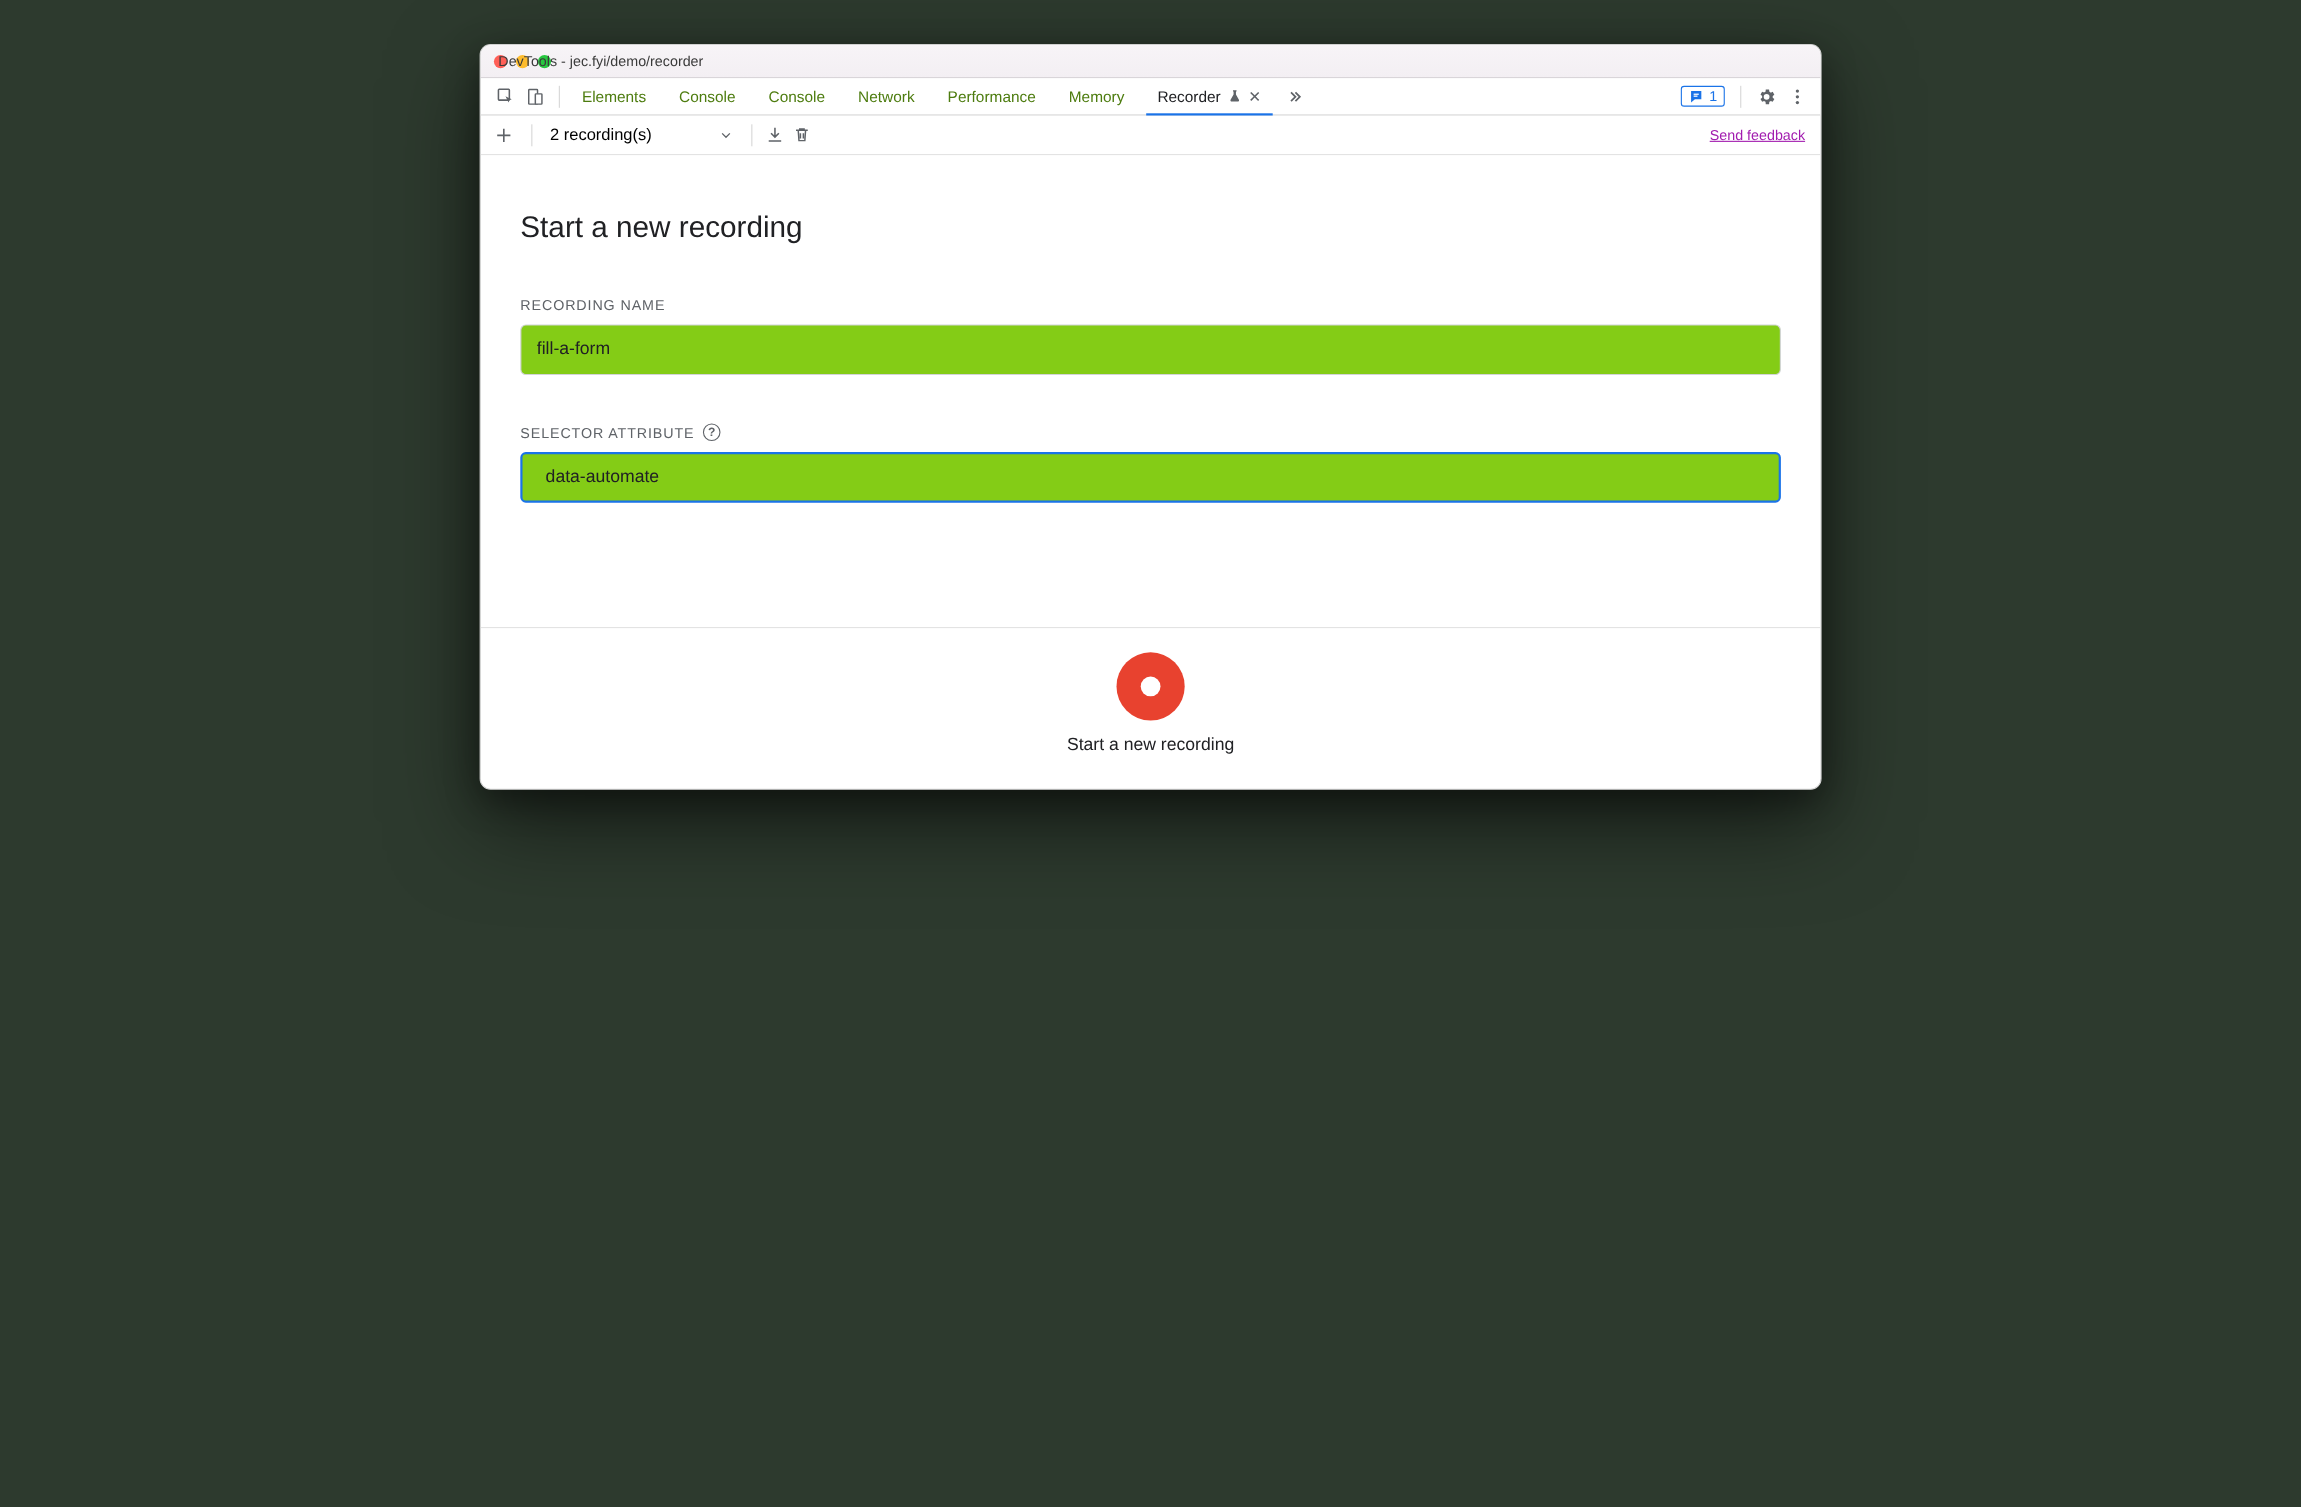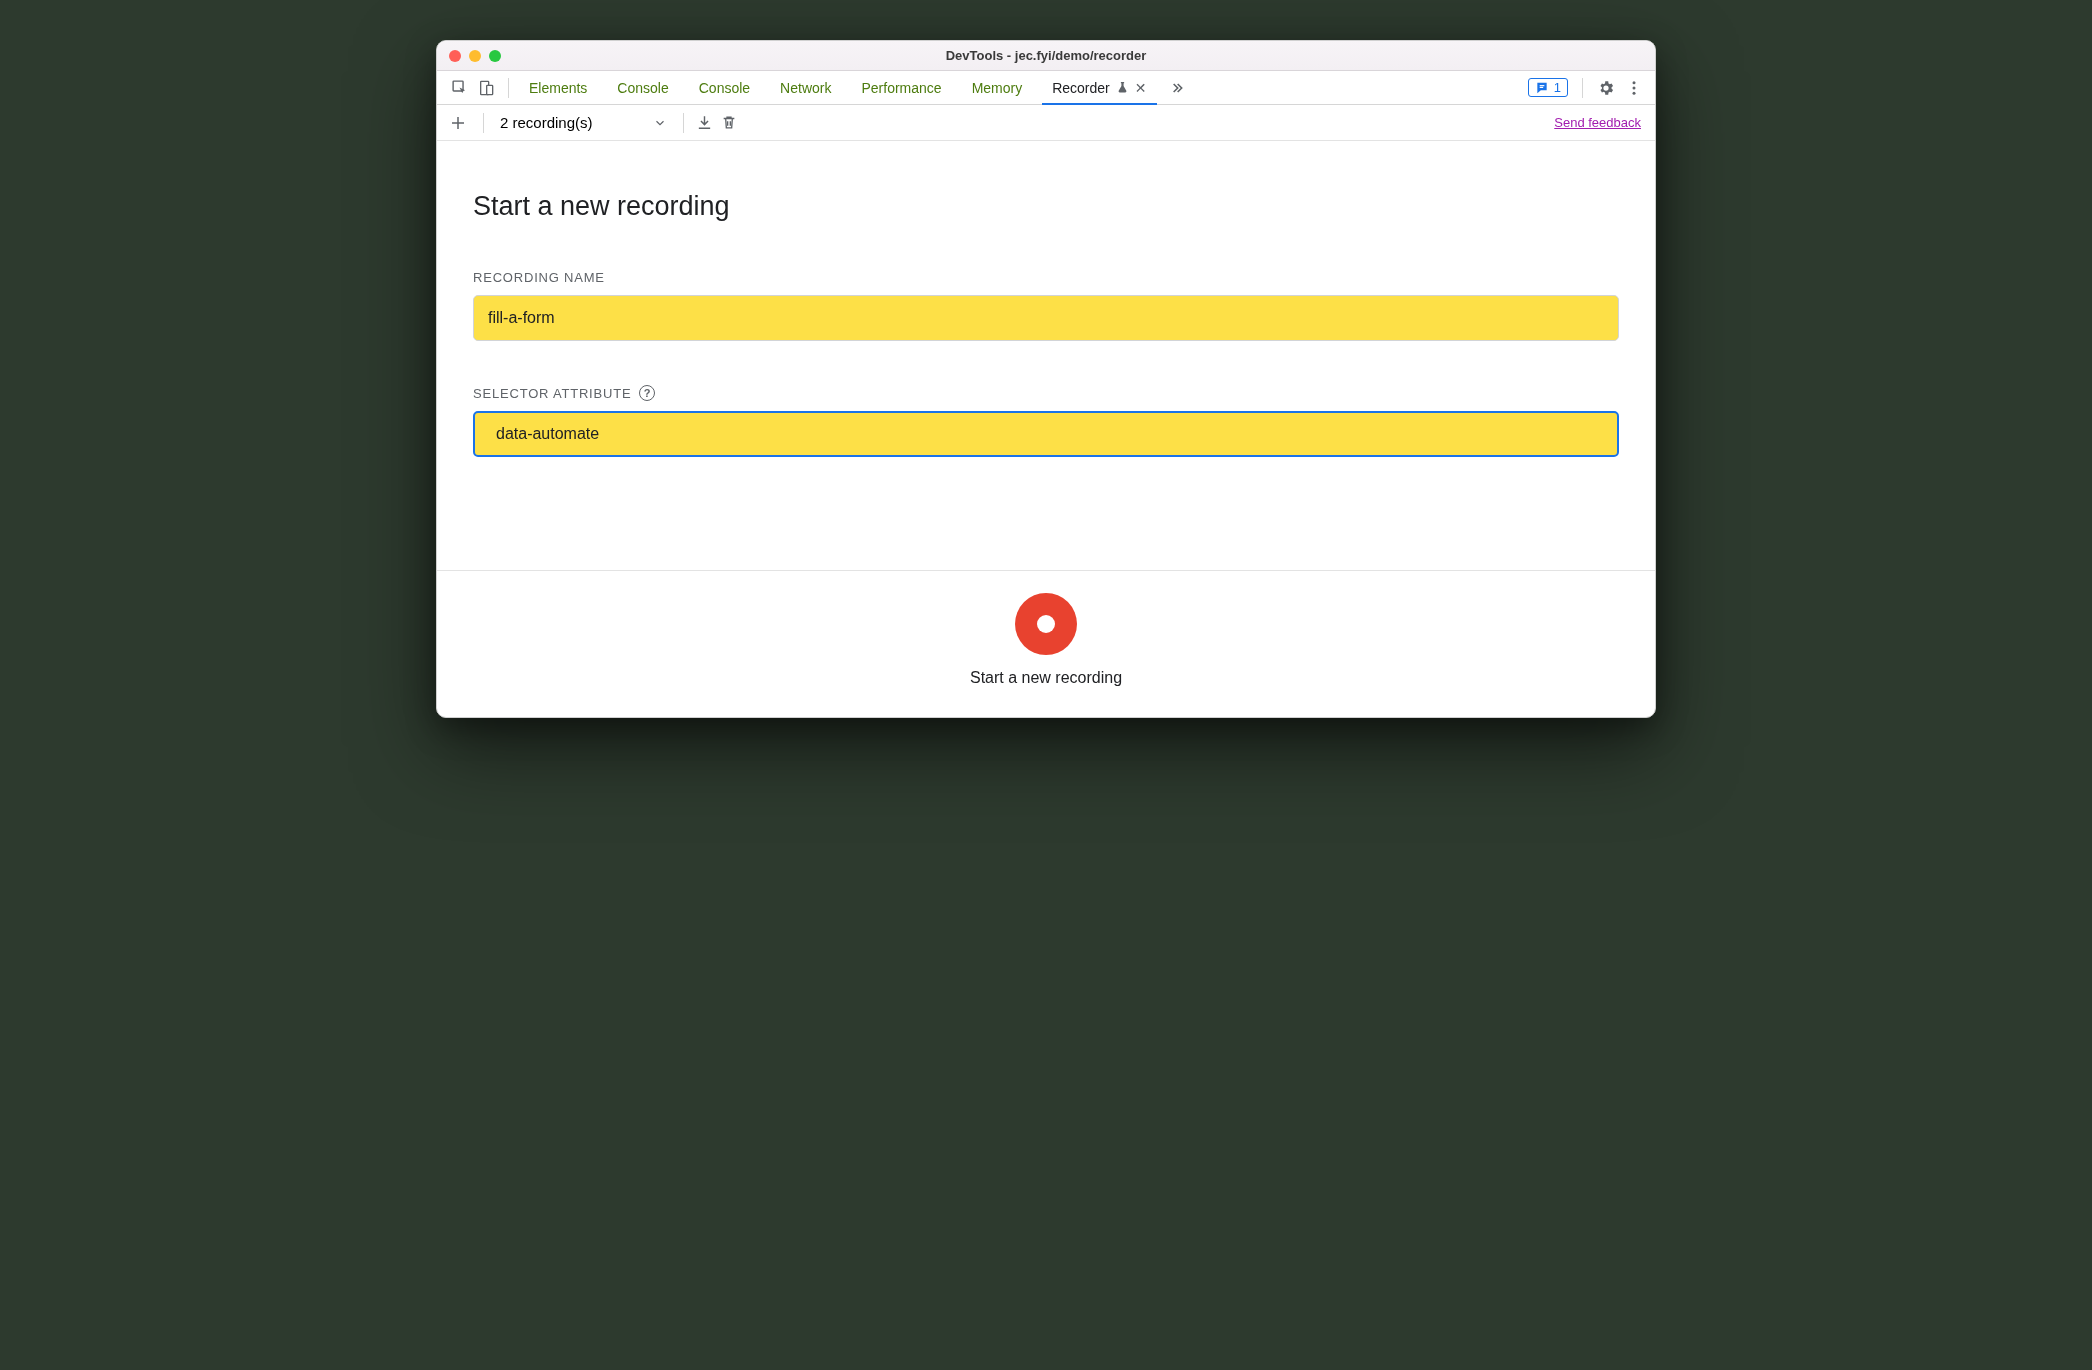--- a/index.html
+++ b/index.html
@@ -32,23 +32,22 @@
   .traffic {
     display: flex;
     gap: 8px;
     padding-left: 12px;
   }
   .dot { width: 12px; height: 12px; border-radius: 50%; }
   .dot.red { background:#ff5f57; }
   .dot.yellow { background:#febc2e; }
   .dot.green { background:#28c840; }
   .title {
-    position: absolute; left:0; right:0;
-    text-align: center;
-    font-size: 13px; font-weight: 700;
+    position: absolute; left:16px; right:0;
+    font-size: 13px; font-weight: 400;
     color: #3a3a3a;
     pointer-events: none;
   }
   
   .tabstrip {
     height: 34px;
     display:flex;
     align-items:center;
     border-bottom:1px solid #d6d6d6;
     background:#fff;
@@ -130,21 +129,21 @@
   }
   .text-input{
     width:100%;
     height:46px;
     border:1px solid #d2d4d7;
     border-radius:5px;
     font-size:16px;
     padding:0 14px;
     color:#202124;
     outline:none;
-    background:#fde047;
+    background:#84cc16;
   }
   .text-input.focused{
     border:2px solid #1a73e8;
     padding:0 21px;
   }
   .field-block{ margin-bottom: 44px; }
 
   
   .footer{
     padding: 22px 0 30px;

